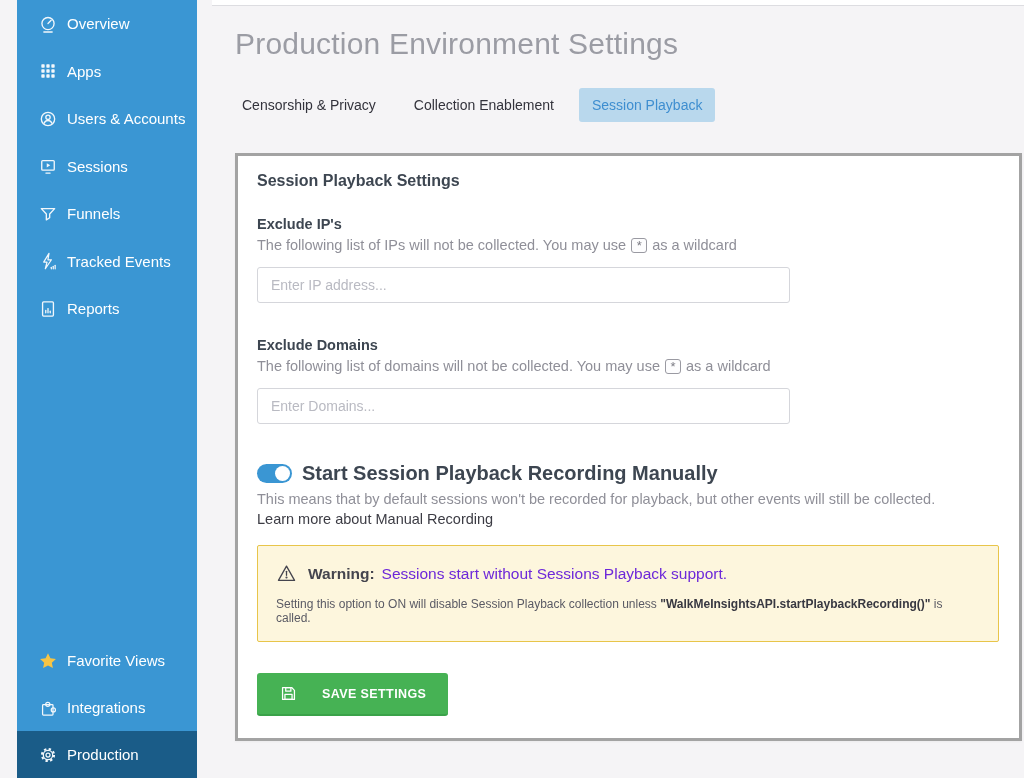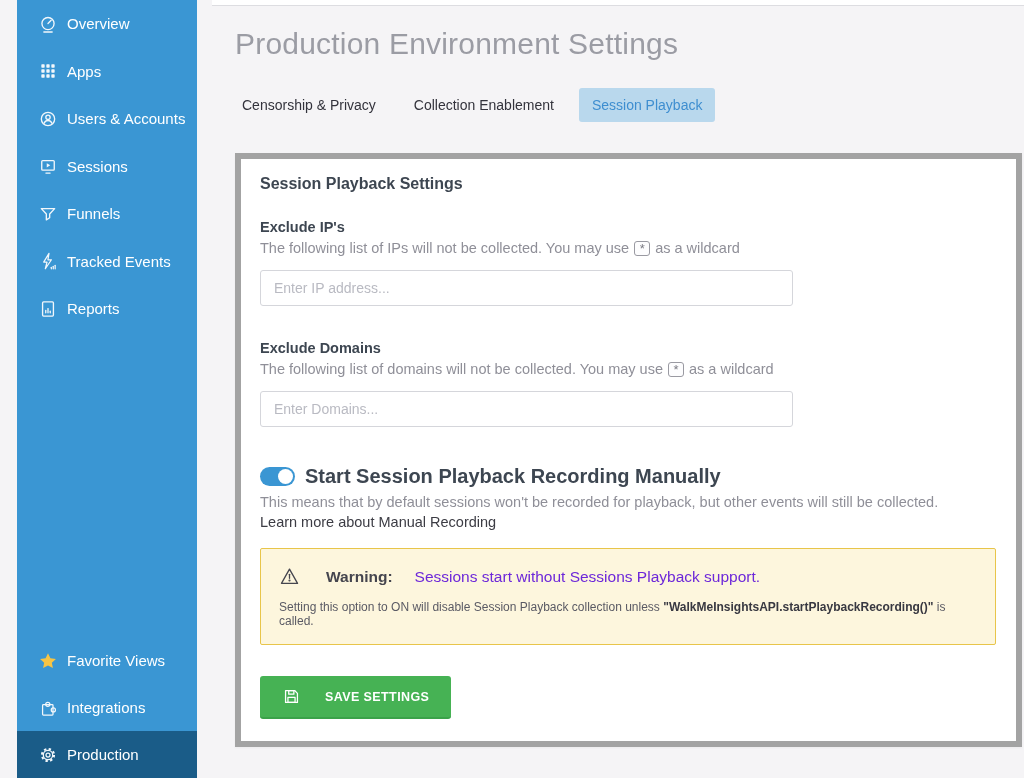--- a/index.html
+++ b/index.html
@@ -26,21 +26,21 @@
   .page-title { margin-top:21px; font-size:30px; line-height:34px; font-weight:400;
     color:#9b9ca4; letter-spacing:.2px; }
 
   .tabs { display:flex; align-items:flex-start; margin-top:27px; margin-left:-6px; }
   .tab { font-size:14px; color:#33333c; padding:9px 13px; margin-right:12px;
     border-radius:3px; cursor:pointer; white-space:nowrap; }
   .tab.active { background:#b9d8ed; color:#3e8ed0; }
 
   
   .card { margin-top:31px; margin-right:2px; background:#ffffff;
-    border:6px solid #a3a3a3; box-shadow:0 1px 2px rgba(0,0,0,.04);
+    border:3px solid #a3a3a3; box-shadow:0 1px 2px rgba(0,0,0,.04);
     padding:14px 19px 22px 19px; min-height:570px; }
   .card-title { font-size:16px; line-height:22px; font-weight:700; color:#3d4651; }
 
   .field-label { margin-top:24px; font-size:14.5px; font-weight:700; color:#3d4651; }
   .field-desc { margin-top:5px; font-size:14.5px; color:#8f8f98; display:flex; align-items:center;text-align:center; }
   .wild-key { display:inline-flex; align-items:center; justify-content:center;
     min-width:16px; height:15px; margin:0 5px; padding:1px 3px 0 3px;
     border:1px solid #9a9aa2; border-radius:3px; font-size:13px; line-height:10px;
     color:#7b7b84; background:#fdfdfe; }
   .text-input { display:block; margin-top:14px; width:533px; height:36px;
@@ -55,21 +55,21 @@
   .toggle .knob { position:absolute; top:2px; width:15px; height:15px;
     border-radius:50%; background:#ffffff; }
   .toggle.on .knob { right:2px; }
   .toggle-label { margin-left:10px; font-size:20px; font-weight:700; color:#3d4651; }
   .toggle-desc { margin-top:6px; font-size:14.5px; color:#8f8f98; }
   .learn-link { display:inline-block; margin-top:4px; font-size:14.5px; color:#3c3c44;
     cursor:pointer; }
 
   .warning-box { margin-top:17px; margin-right:1px; background:#fdf6dd;
     border:1px solid #e8c54a; border-radius:2px; padding:17px 18px 16px 18px; }
-  .warning-head { display:flex; align-items:center;gap:15px; }
+  .warning-head { display:flex; align-items:center; }
   .warning-icon { width:21px; height:21px; margin-right:11px; color:#45454e; flex:0 0 21px; }
   .warning-icon svg { width:21px; height:21px; display:block; }
   .warning-title { font-size:15.5px; font-weight:700; color:#45454e; }
   .warning-msg { font-size:15.5px; color:#6d28d9; margin-left:7px; }
   .warning-detail { margin-top:13px; font-size:12px; color:#5a5a64; }
   .warning-detail b { color:#383841; }
 
   .save-btn { margin-top:31px; display:inline-flex; align-items:center;
     height:43px; padding:0 22px; background:#46b254; border:none;
     border-bottom:2px solid #3aa249; border-radius:3px; cursor:pointer;gap:14px; }

